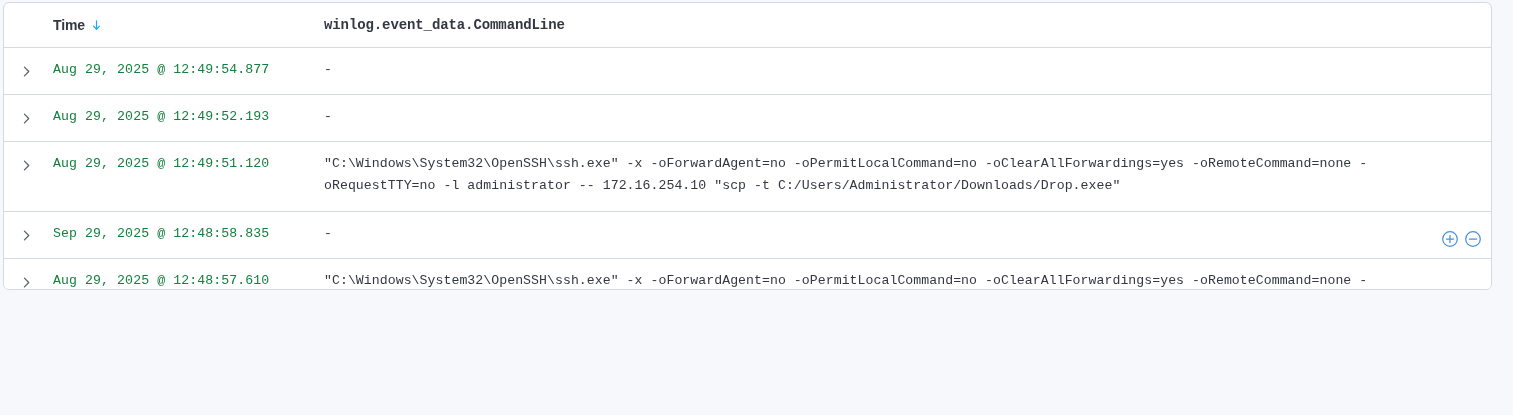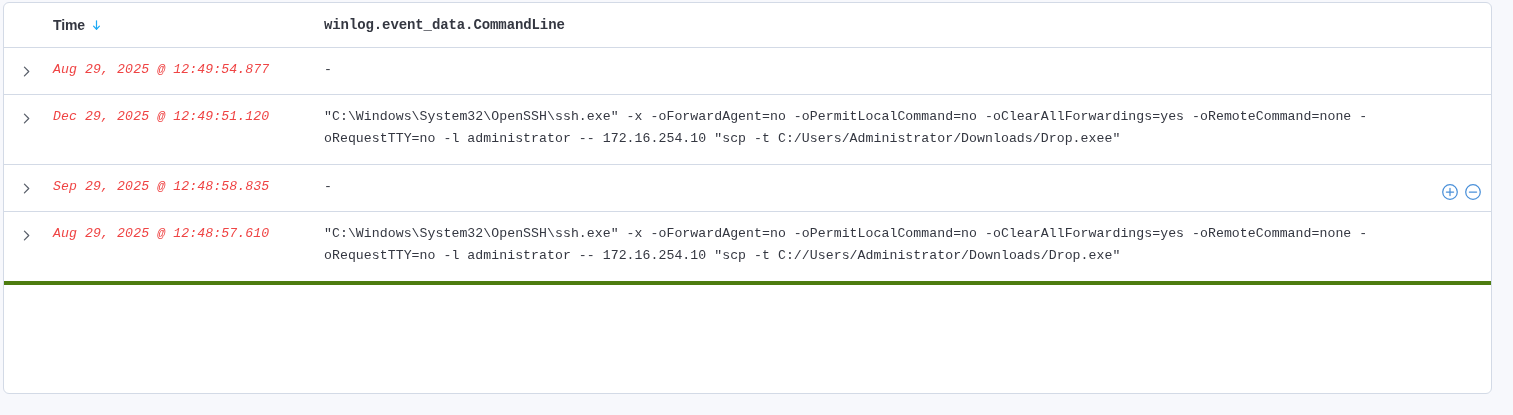--- a/index.html
+++ b/index.html
@@ -13,21 +13,21 @@
     font-family: "Liberation Sans", sans-serif;
     -webkit-font-smoothing: antialiased;
     overflow: hidden;
   }
 
   .doc-table-panel {
     position: absolute;
     left: 3px;
     top: 2px;
     width: 1489px;
-    height: 392px;
+    height: 288px;
     background: #ffffff;
     border: 1px solid #d3dae6;
     border-radius: 6px;
     box-sizing: border-box;
     overflow: hidden;
   }
 
   table.doc-table {
     width: 100%;
     border-collapse: collapse;
@@ -98,25 +98,24 @@
   }
   .expand-btn svg { display: block; }
 
   td.cell-time {
     width: 264px;
   }
   .time-text {
     font-family: "Liberation Mono", "DejaVu Sans Mono", monospace;
     font-size: 13.2px;
     line-height: 22px;
-    color: #ef4444;
+    color: #15803d;
     padding: 11px 0 0 3px;
     white-space: nowrap;
     letter-spacing: 0.1px;
-    font-style: italic;
   }
 
   td.cell-cmd {
     position: relative;
   }
   .cmd-text {
     font-family: "Liberation Mono", "DejaVu Sans Mono", monospace;
     font-size: 13.2px;
     line-height: 22px;
     color: #343741;
@@ -199,31 +198,46 @@
           </div>
         </td>
         <td class="cell-time">
           <div class="time-text">Aug 29, 2025 @ 12:49:54.877</div>
         </td>
         <td class="cell-cmd">
           <div class="cmd-text empty-value">-</div>
         </td>
       </tr>
 
+      <tr class="doc-row row-h1">
+        <td class="cell-expand">
+          <div class="expand-btn">
+            <svg width="15" height="15" viewBox="0 0 16 16" aria-hidden="true">
+              <path d="M5.8 3.3 L10.4 8 L5.8 12.7" stroke="#5a606b" stroke-width="1.35" fill="none" stroke-linecap="round" stroke-linejoin="round"></path>
+            </svg>
+          </div>
+        </td>
+        <td class="cell-time">
+          <div class="time-text">Aug 29, 2025 @ 12:49:52.193</div>
+        </td>
+        <td class="cell-cmd">
+          <div class="cmd-text empty-value">-</div>
+        </td>
+      </tr>
 
       <tr class="doc-row row-h2">
         <td class="cell-expand">
           <div class="expand-btn">
             <svg width="15" height="15" viewBox="0 0 16 16" aria-hidden="true">
               <path d="M5.8 3.3 L10.4 8 L5.8 12.7" stroke="#5a606b" stroke-width="1.35" fill="none" stroke-linecap="round" stroke-linejoin="round"></path>
             </svg>
           </div>
         </td>
         <td class="cell-time">
-          <div class="time-text">Dec 29, 2025 @ 12:49:51.120</div>
+          <div class="time-text">Aug 29, 2025 @ 12:49:51.120</div>
         </td>
         <td class="cell-cmd">
           <div class="cmd-text">"C:\Windows\System32\OpenSSH\ssh.exe" -x -oForwardAgent=no -oPermitLocalCommand=no -oClearAllForwardings=yes -oRemoteCommand=none -oRequestTTY=no -l administrator -- 172.16.254.10 "scp -t C:/Users/Administrator/Downloads/Drop.exee"</div>
         </td>
       </tr>
 
 
       <tr class="doc-row row-h1">
         <td class="cell-expand">
           <div class="expand-btn">

